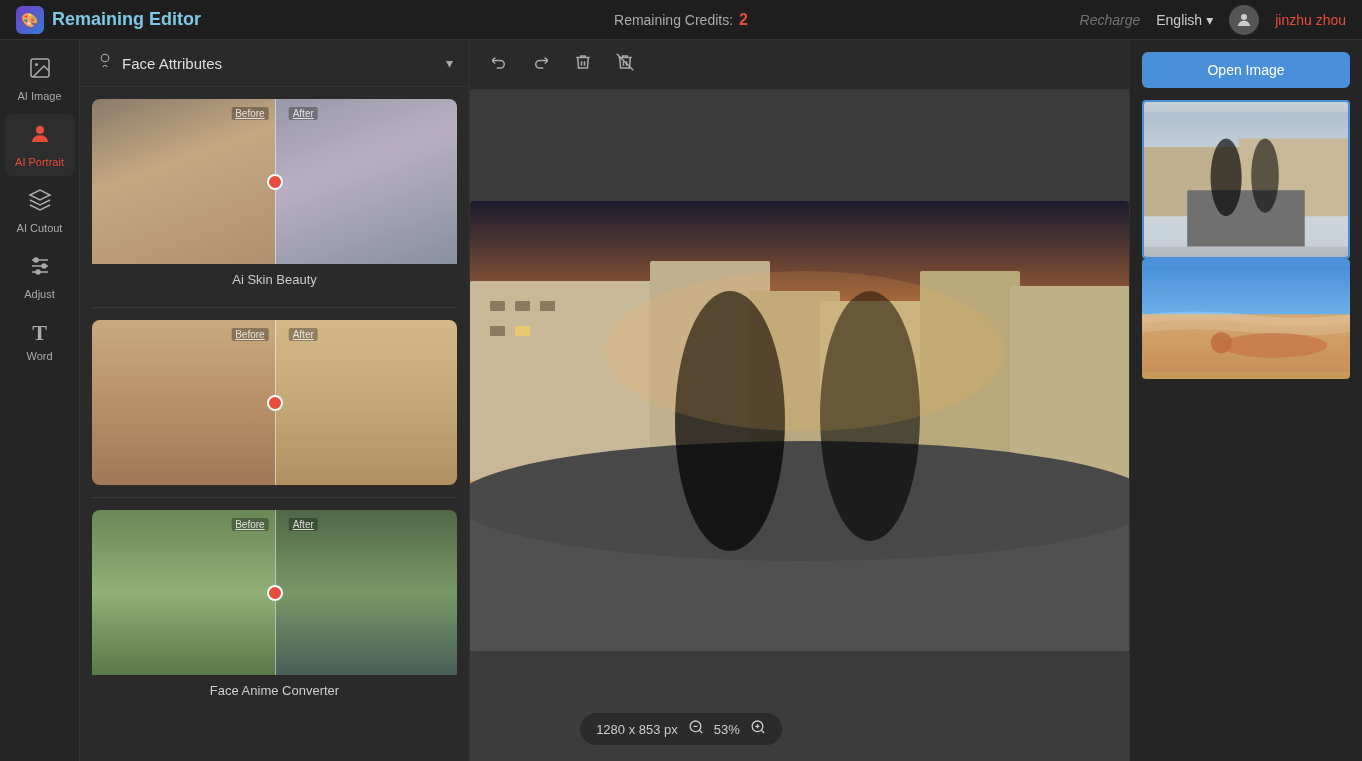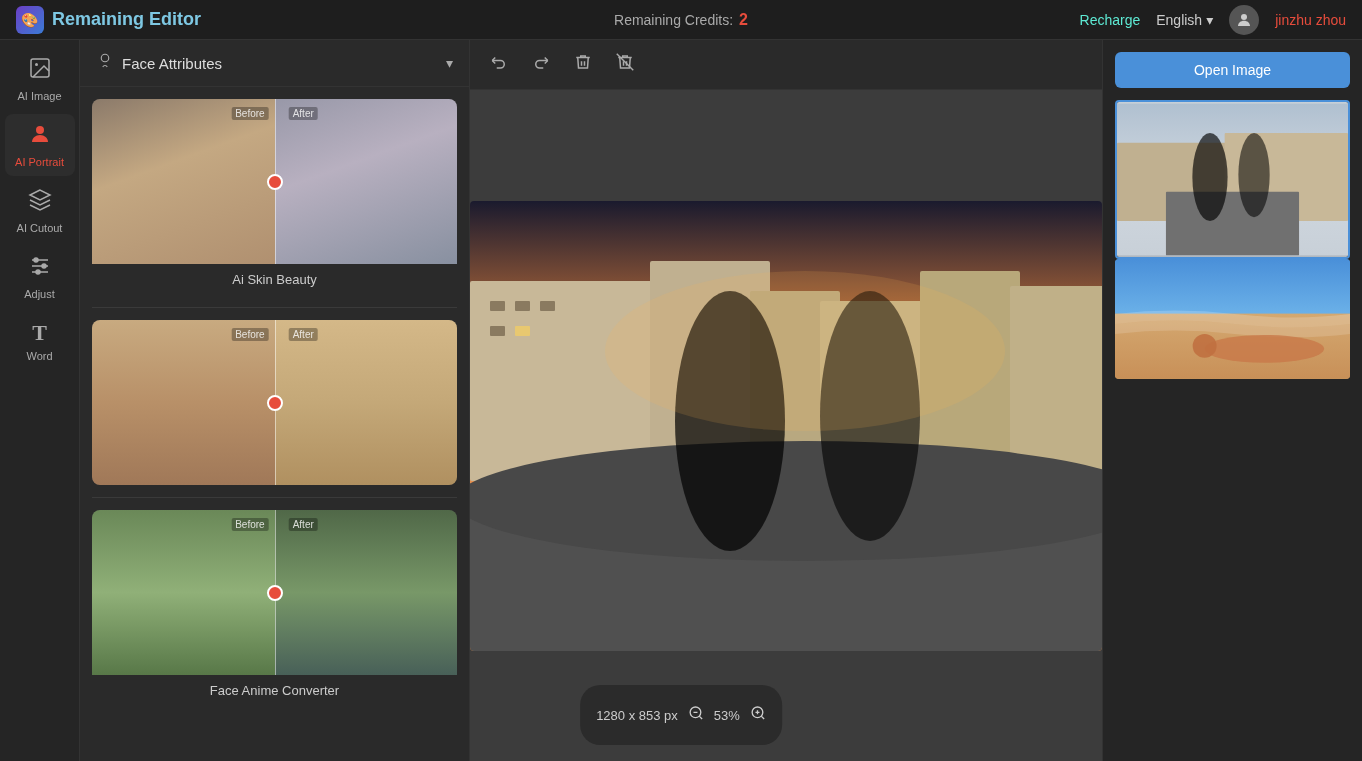--- a/index.html
+++ b/index.html
@@ -7,21 +7,21 @@
 
     
     .header { background: #1e1e1e; height: 40px; display: flex; align-items: center; padding: 0 16px; border-bottom: 1px solid #333; flex-shrink: 0; }
     .header-logo { display: flex; align-items: center; gap: 8px; margin-right: auto; }
     .logo-icon { width: 28px; height: 28px; border-radius: 6px; background: linear-gradient(135deg, #6c3fc5, #3a7bd5); display: flex; align-items: center; justify-content: center; font-size: 14px; }
     .header-title { color: #7ec8e3; font-size: 18px; font-weight: 600; }
     .header-center { display: flex; align-items: center; gap: 6px; position: absolute; left: 50%; transform: translateX(-50%); }
     .remaining-label { color: #aaa; font-size: 14px; }
     .remaining-value { color: #e74c3c; font-size: 16px; font-weight: bold; }
     .header-right { display: flex; align-items: center; gap: 16px; margin-left: auto; }
-    .recharge-btn { color: #5eead4; font-size: 14px; cursor: pointer; background: none; border: none; }
+    .recharge-btn { color: #737373; font-size: 14px; cursor: pointer; background: none; border: none; font-style: italic; }
     .language-selector { display: flex; align-items: center; gap: 4px; color: #ccc; font-size: 14px; cursor: pointer; }
     .user-avatar { width: 30px; height: 30px; border-radius: 50%; background: #555; display: flex; align-items: center; justify-content: center; cursor: pointer; }
     .username { color: #e74c3c; font-size: 14px; cursor: pointer; }
 
     
     .main { display: flex; flex: 1; overflow: hidden; }
 
     
     .sidebar { width: 80px; background: #252525; display: flex; flex-direction: column; align-items: center; padding: 8px 0; gap: 4px; border-right: 1px solid #333; flex-shrink: 0; }
     .sidebar-item { display: flex; flex-direction: column; align-items: center; gap: 4px; padding: 8px 6px; border-radius: 8px; cursor: pointer; width: 70px; }
@@ -35,34 +35,34 @@
     .tools-panel { width: 390px; background: #2a2a2a; overflow-y: auto; flex-shrink: 0; border-right: 1px solid #333; }
     .tools-header { display: flex; align-items: center; padding: 12px 16px; border-bottom: 1px solid #333; }
     .tools-header-icon { margin-right: 8px; font-size: 16px; color: #aaa; }
     .tools-header-title { font-size: 15px; color: #ddd; flex: 1; }
     .tools-header-arrow { color: #aaa; font-size: 14px; cursor: pointer; }
 
     .tool-card { margin: 12px; border-radius: 8px; overflow: hidden; cursor: pointer; position: relative; }
     .tool-card-image { width: 100%; height: 165px; background: #3a3a3a; overflow: hidden; position: relative; }
     .tool-card-label { text-align: center; padding: 8px 0; font-size: 13px; color: #ccc; }
     .before-after { position: absolute; top: 8px; left: 50%; transform: translateX(-50%); display: flex; gap: 20px; z-index: 2; }
-    .ba-tag { font-size: 10px; color: rgba(255,255,255,0.8); background: rgba(0,0,0,0.3); padding: 1px 4px; border-radius: 2px; }
+    .ba-tag { font-size: 10px; color: rgba(255,255,255,0.8); background: rgba(0,0,0,0.3); padding: 1px 4px; border-radius: 2px; text-decoration: underline; }
     .divider-line { position: absolute; top: 0; left: 50%; width: 1px; height: 100%; background: rgba(255,255,255,0.5); z-index: 1; }
     .card-dot { position: absolute; top: 50%; left: 50%; transform: translate(-50%, -50%); width: 16px; height: 16px; border-radius: 50%; background: #e74c3c; border: 2px solid #fff; z-index: 3; }
 
     
     .canvas-area { flex: 1; background: #333; display: flex; flex-direction: column; overflow: hidden; }
     .toolbar { height: 50px; background: #2a2a2a; border-bottom: 1px solid #333; display: flex; align-items: center; padding: 0 16px; gap: 16px; }
     .toolbar-btn { background: none; border: none; color: #aaa; font-size: 18px; cursor: pointer; padding: 4px; border-radius: 4px; }
     .canvas-container { flex: 1; display: flex; align-items: center; justify-content: center; overflow: hidden; position: relative; background: #3c3c3c; }
-    .image-info { position: absolute; bottom: 16px; left: 50%; transform: translateX(-50%); background: rgba(40,40,40,0.85); border-radius: 20px; padding: 20px 16px; display: flex; align-items: center; gap: 10px; font-size: 13px; color: #ccc; }
+    .image-info { position: absolute; bottom: 16px; left: 50%; transform: translateX(-50%); background: rgba(40,40,40,0.85); border-radius: 20px; padding: 6px 16px; display: flex; align-items: center; gap: 10px; font-size: 13px; color: #ccc; }
     .zoom-btn { background: none; border: none; color: #ccc; font-size: 16px; cursor: pointer; }
 
     
-    .right-panel { width: 260px; background: #252525; display: flex; flex-direction: column; flex-shrink: 0; border-left: 1px solid #333; }
+    .right-panel { width: 233px; background: #252525; display: flex; flex-direction: column; flex-shrink: 0; border-left: 1px solid #333; }
     .open-image-btn { margin: 12px; background: #4a90d9; border: none; color: #fff; padding: 10px; border-radius: 6px; font-size: 14px; cursor: pointer; text-align: center; }
     .thumbnail-container { position: relative; margin: 0 12px; border: 2px solid #4a90d9; border-radius: 4px; overflow: hidden; cursor: pointer; }
     .thumbnail { width: 100%; height: 155px; background: linear-gradient(180deg, #c8d0d8 0%, #a0aaB8 30%, #e8e0d8 60%, #b0b8c0 100%); }
     .download-btn { margin: 10px 12px; background: #4a90d9; border: none; color: #fff; padding: 8px; border-radius: 6px; font-size: 14px; cursor: pointer; text-align: center; }
     .secondary-thumbnail { margin: 0 12px 12px; border-radius: 4px; overflow: hidden; cursor: pointer; }
     .secondary-thumbnail-img { width: 100%; height: 120px; background: linear-gradient(180deg, #4a90d9 0%, #6ab4e8 40%, #d4a870 70%, #c89858 100%); }
 
     .card-split { display: flex; height: 100%; }
     .card-half { flex: 1; }
 

